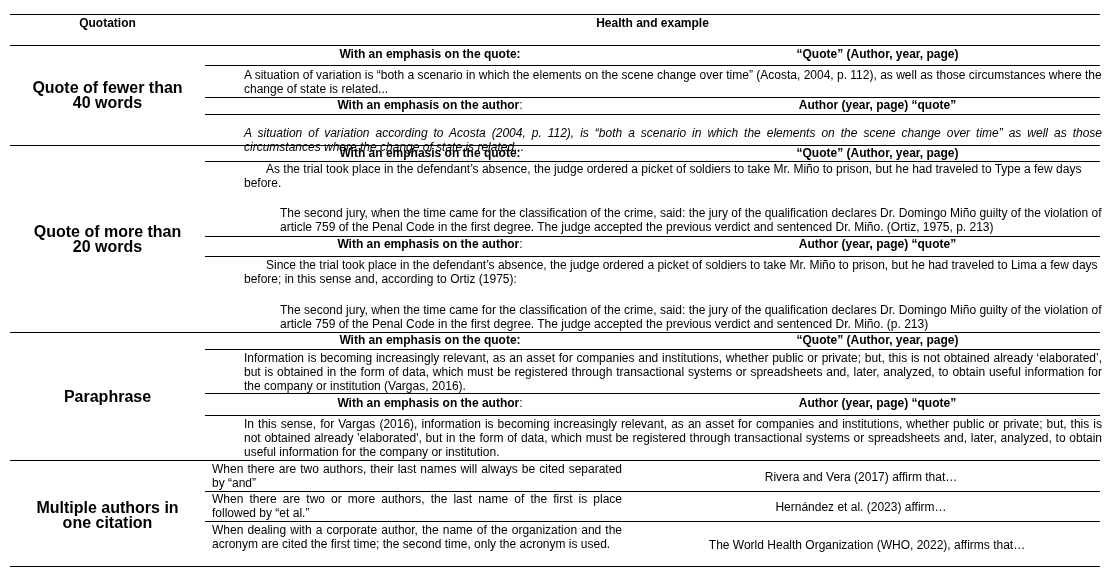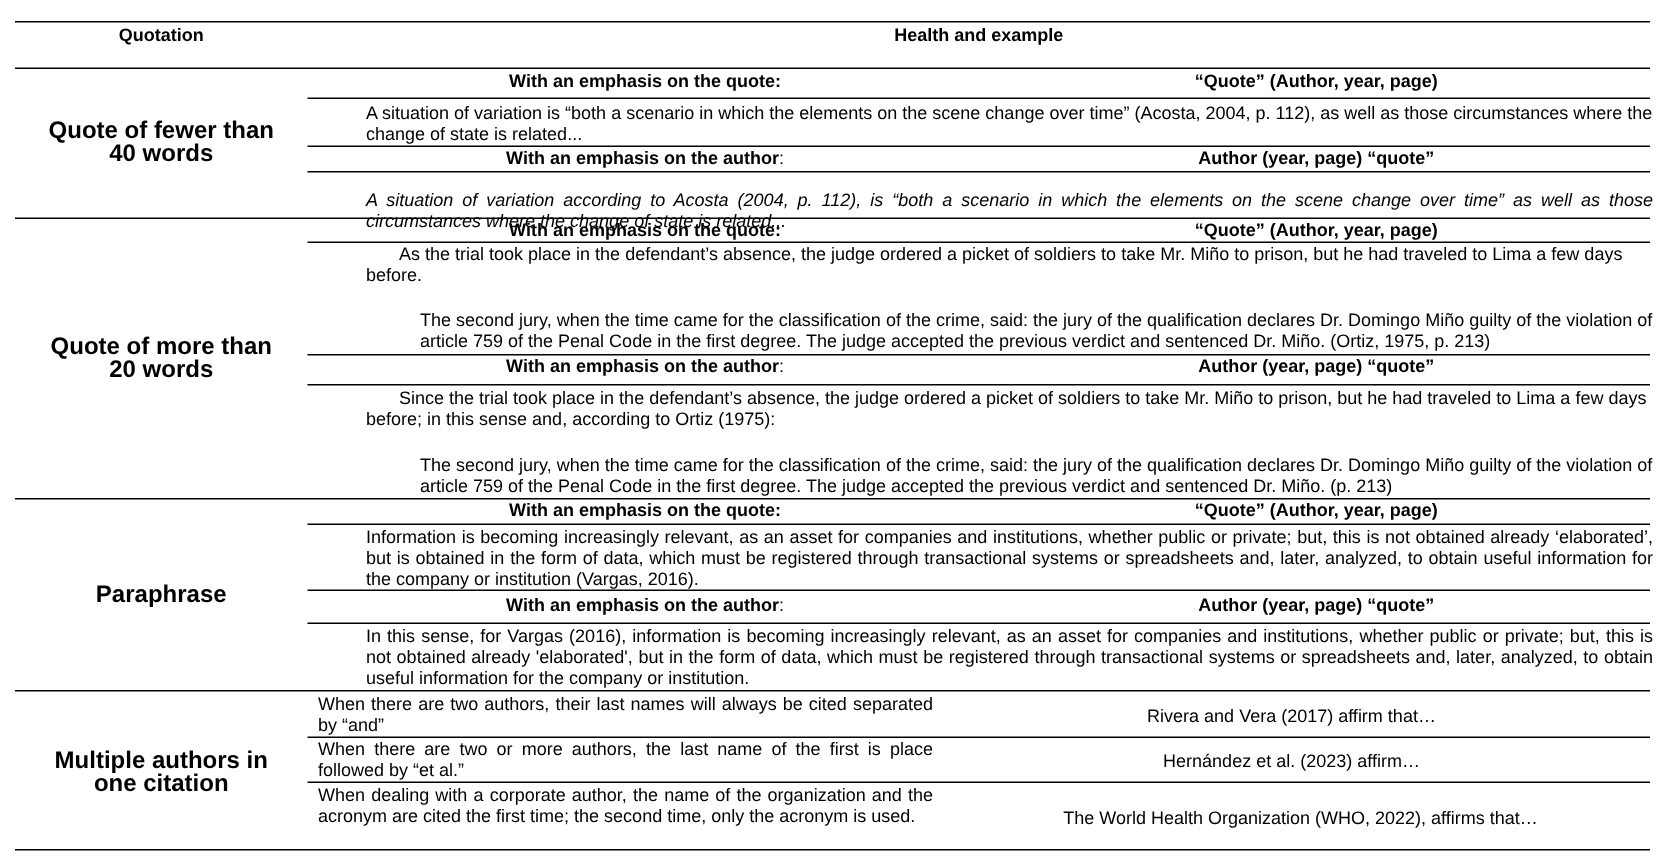--- a/index.html
+++ b/index.html
@@ -45,21 +45,21 @@
   <div class="hl" style="left:205px; width:895px; top:114px;"></div>
   <div class="cell justify" style="top:126px;font-style:italic;">A situation of variation according to Acosta (2004, p. 112), is “both a scenario in which the elements on the scene change over time” as well as those circumstances where the change of state is related...</div>
 
   <div class="hl" style="left:10px; width:1090px; top:145px;"></div>
 
   <div class="type" style="top:224px; padding:0 20px; box-sizing:border-box;">Quote of more than 20 words</div>
 
   <div class="sub-h-left" style="top:146px;">With an emphasis on the quote:</div>
   <div class="sub-h-right" style="top:146px;">“Quote” (Author, year, page)</div>
   <div class="hl" style="left:205px; width:895px; top:161px;"></div>
-  <div class="cell indent" style="top:162px;">As the trial took place in the defendant’s absence, the judge ordered a picket of soldiers to take Mr. Miño to prison, but he had traveled to Lima a few days before.</div>
+  <div class="cell indent" style="top:162px;">As the trial took place in the defendant’s absence, the judge ordered a picket of soldiers to take Mr. Miño to prison, but he had traveled to Type a few days before.</div>
   <div class="cell blockq" style="top:206px; width:822px;">The second jury, when the time came for the classification of the crime, said: the jury of the qualification declares Dr. Domingo Miño guilty of the violation of article 759 of the Penal Code in the first degree. The judge accepted the previous verdict and sentenced Dr. Miño. (Ortiz, 1975, p. 213)</div>
   <div class="hl" style="left:205px; width:895px; top:236px;"></div>
 
   <div class="sub-h-left" style="top:237px;"><span>With an emphasis on the author</span><span class="normal">:</span></div>
   <div class="sub-h-right" style="top:237px;">Author (year, page) “quote”</div>
   <div class="hl" style="left:205px; width:895px; top:256px;"></div>
   <div class="cell indent" style="top:258px;">Since the trial took place in the defendant’s absence, the judge ordered a picket of soldiers to take Mr. Miño to prison, but he had traveled to Lima a few days before; in this sense and, according to Ortiz (1975):</div>
   <div class="cell blockq" style="top:303px; width:822px;">The second jury, when the time came for the classification of the crime, said: the jury of the qualification declares Dr. Domingo Miño guilty of the violation of article 759 of the Penal Code in the first degree. The judge accepted the previous verdict and sentenced Dr. Miño. (p. 213)</div>
 
   <div class="hl" style="left:10px; width:1090px; top:332px;"></div>

